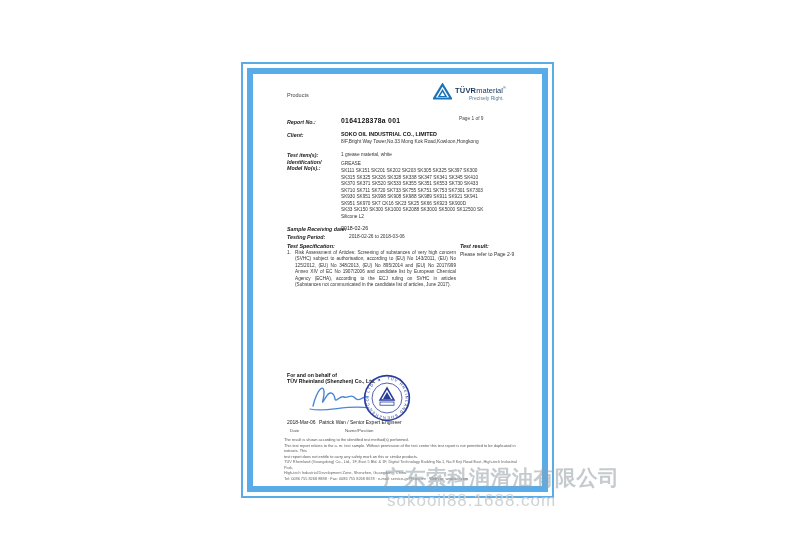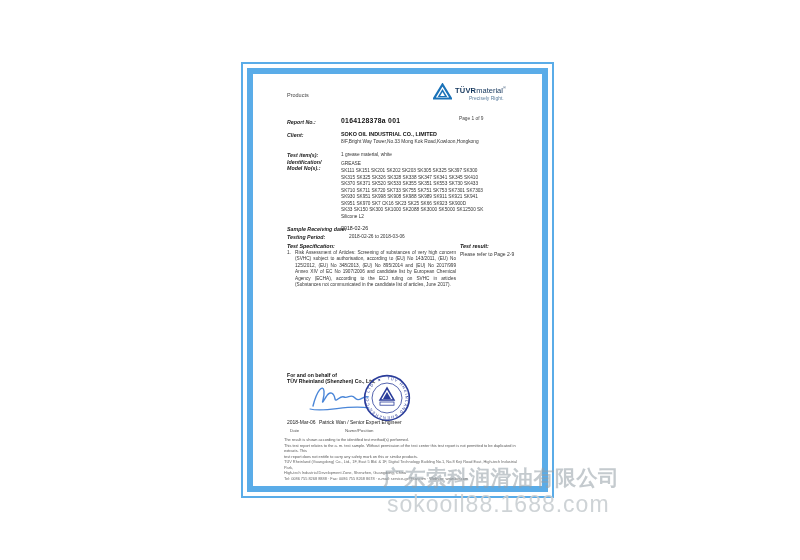--- a/index.html
+++ b/index.html
@@ -53,21 +53,21 @@
   .sub-lbl { font-size:4.4px; color:#555; }
 
   .fineprint { left:31px; top:363px; width:235px; font-size:3.9px; line-height:5.5px;
                color:#555; white-space:normal; }
   .fineprint span { display:block; }
   .fineprint .addr { color:#666; }
 
   
   .wm-cn { position:absolute; left:383px; top:464px; font-size:21px; font-weight:bold;
            letter-spacing:0.5px; color:rgba(148,158,166,0.55); z-index:5; }
-  .wm-en { position:absolute; left:387px; top:491px; font-size:23px; letter-spacing:1px;
+  .wm-en { position:absolute; left:387px; top:491px; font-size:17px; letter-spacing:1px;
            color:rgba(201,206,210,0.9); z-index:5; }
 </style>
 </head>
 <body>
 
 <div class="stage">
 
   <div class="frame">
     <div class="frame-band">
       <div class="doc">

